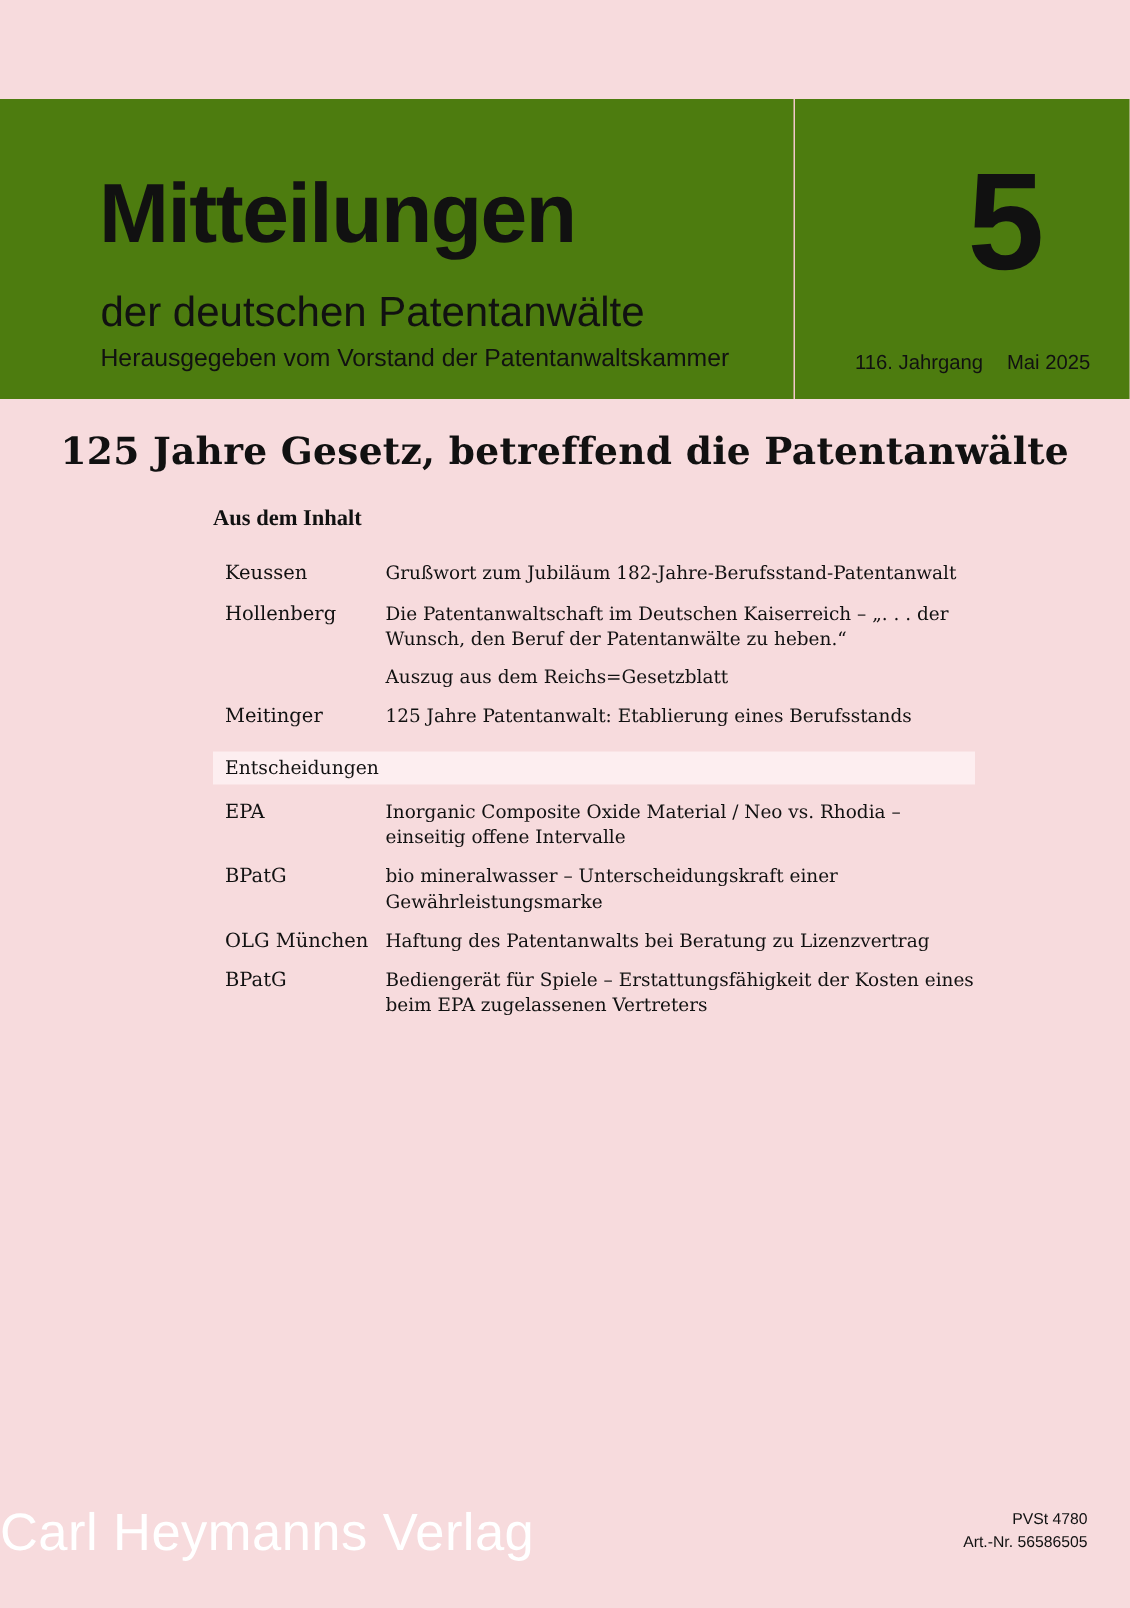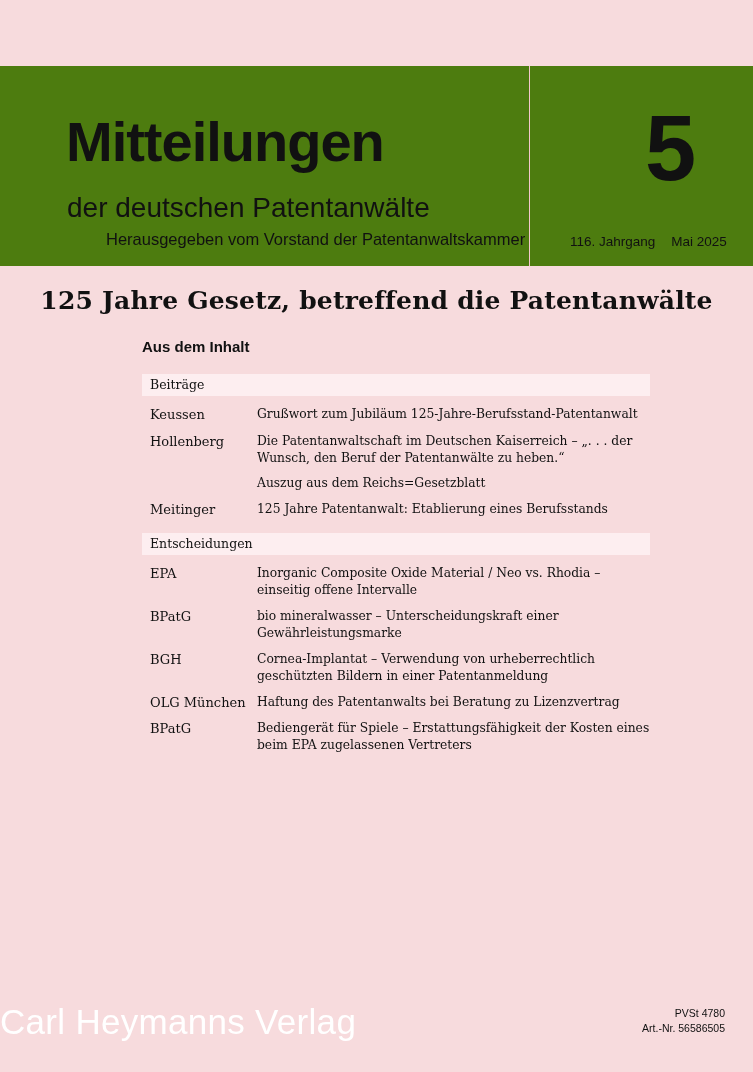--- a/index.html
+++ b/index.html
@@ -55,21 +55,20 @@
     color: #111;
     line-height: 1;
   }
   .title-pub {
     position: absolute;
     left: 67px;
     top: 165px;
     font-size: 16.5px;
     color: #111;
     line-height: 1;
-    margin-left: 39px;
   }
   .issue-number {
     position: absolute;
     left: 645px;
     top: 36px;
     font-size: 92px;
     font-weight: bold;
     color: #111;
     line-height: 1;
   }
@@ -94,21 +93,21 @@
     font-weight: bold;
     font-size: 25px;
     letter-spacing: 0.2px;
     color: #111;
   }
 
   .aus-dem-inhalt {
     position: absolute;
     left: 142px;
     top: 338px;
-    font-family: Liberation Sans, sans-serif;
+    font-family: Liberation Serif, serif;
     font-weight: bold;
     font-size: 15px;
     color: #111;
   }
 
   .toc {
     position: absolute;
     left: 142px;
     top: 374px;
     width: 508px;
@@ -192,25 +191,24 @@
     </div>
   </div>
 </div>
 
 <div class="headline">125 Jahre Gesetz, betreffend die Patentanwälte</div>
 
 <div class="aus-dem-inhalt">Aus dem Inhalt</div>
 
 <div class="toc">
 
-  <div class="section-head">Beiträge</div>
 
   <div class="entry">
     <div class="entry-author">Keussen</div>
-    <div class="entry-title">Grußwort zum Jubiläum 125-Jahre-Berufsstand-Patentanwalt</div>
+    <div class="entry-title">Grußwort zum Jubiläum 182-Jahre-Berufsstand-Patentanwalt</div>
   </div>
   <div class="entry">
     <div class="entry-author">Hollenberg</div>
     <div class="entry-title">Die Patentanwaltschaft im Deutschen Kaiserreich – „. . . der Wunsch, den Beruf der Patentanwälte zu heben.“</div>
   </div>
   <div class="entry sub">
     <div class="entry-author"></div>
     <div class="entry-title">Auszug aus dem Reichs=Gesetzblatt</div>
   </div>
   <div class="entry">
@@ -220,24 +218,20 @@
 
   <div class="section-head second">Entscheidungen</div>
 
   <div class="entry">
     <div class="entry-author">EPA</div>
     <div class="entry-title">Inorganic Composite Oxide Material / Neo vs. Rhodia – einseitig offene Intervalle</div>
   </div>
   <div class="entry">
     <div class="entry-author">BPatG</div>
     <div class="entry-title">bio mineralwasser – Unterscheidungskraft einer Gewährleistungsmarke</div>
-  </div>
-  <div class="entry">
-    <div class="entry-author">BGH</div>
-    <div class="entry-title">Cornea-Implantat – Verwendung von urheberrechtlich geschützten Bildern in einer Patentanmeldung</div>
   </div>
   <div class="entry">
     <div class="entry-author">OLG München</div>
     <div class="entry-title">Haftung des Patentanwalts bei Beratung zu Lizenzvertrag</div>
   </div>
   <div class="entry">
     <div class="entry-author">BPatG</div>
     <div class="entry-title">Bediengerät für Spiele – Erstattungsfähigkeit der Kosten eines beim EPA zugelassenen Vertreters</div>
   </div>
 

